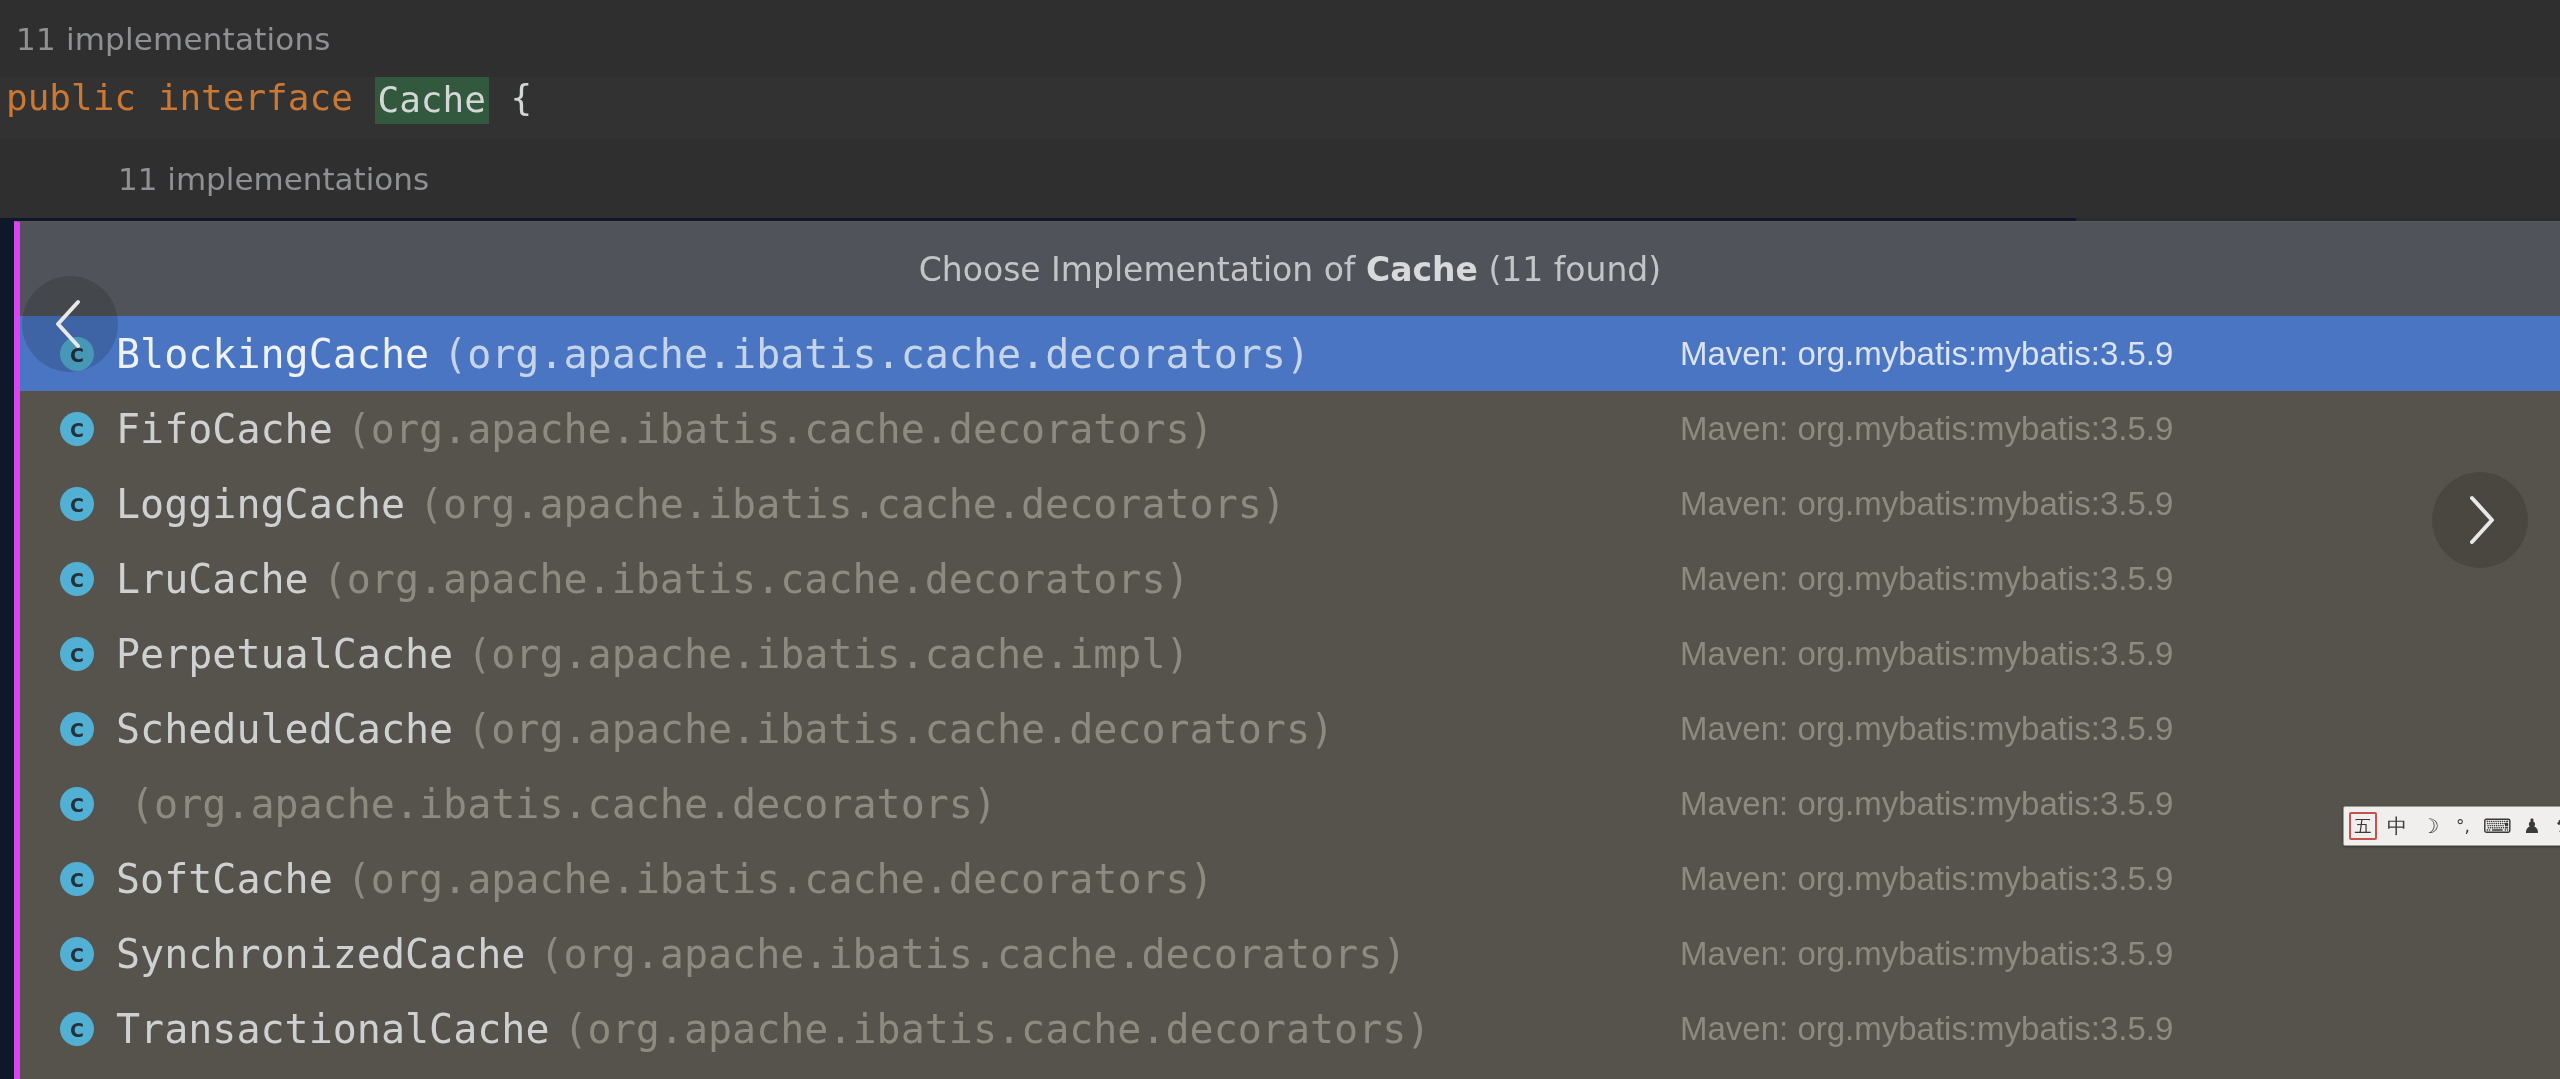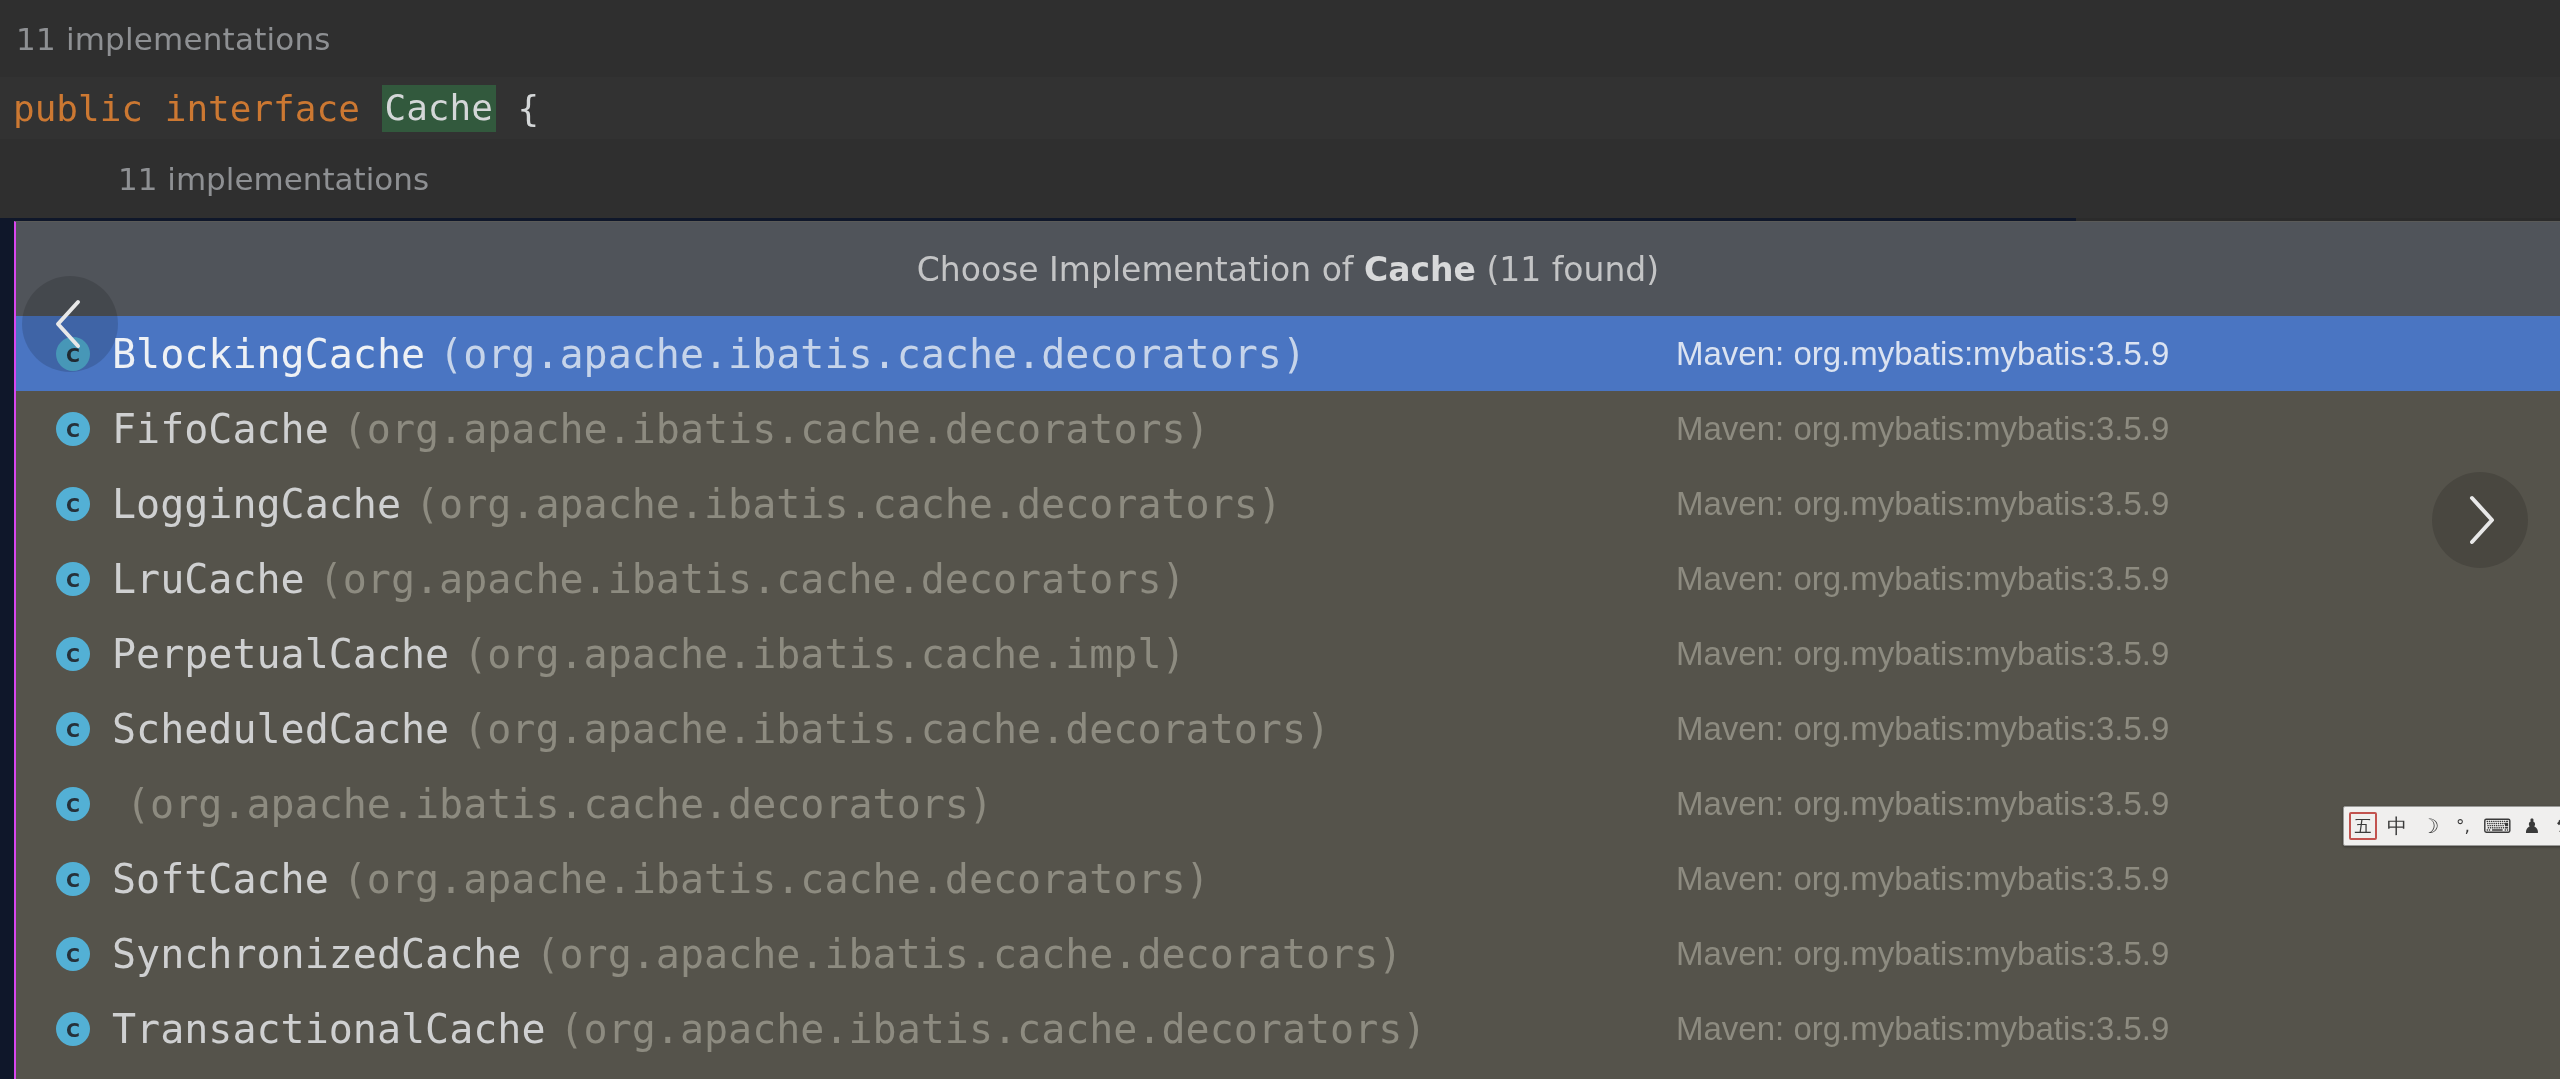--- a/index.html
+++ b/index.html
@@ -40,22 +40,22 @@
     letter-spacing: 0.2px;
   }
 
   
   .code-line {
     position: absolute;
     left: 0; top: 77px;
     width: 2560px; height: 62px;
     background: #323232;
     display: flex;
-    align-items: center;
-    padding-left: 13px;
+    align-items: flex-start;
+    padding-left: 6px;
     box-sizing: border-box;
     font-family: "DejaVu Sans Mono", "Liberation Mono", monospace;
     font-size: 36px;
     white-space: pre;
   }
   .kw      { color: #cc7832; }
   .ident   { color: #d4d7d8; background: #32593d; padding: 2px 3px 4px 3px; }
   .punct   { color: #d4d7d8; }
 
   
@@ -76,21 +76,21 @@
   }
 
   
   .popup {
     position: absolute;
     left: 14px;
     top: 221px;
     width: 2546px;
     height: 858px;
     background: #55534b;
-    border-left: 2px solid #d946ef;
+    border-left: 6px solid #d946ef;
     border-top: 1px solid #5a5a58;
     box-sizing: border-box;
     overflow: hidden;
   }
 
   .popup-title {
     height: 94px;
     background: #50545a;
     display: flex;
     align-items: center;

